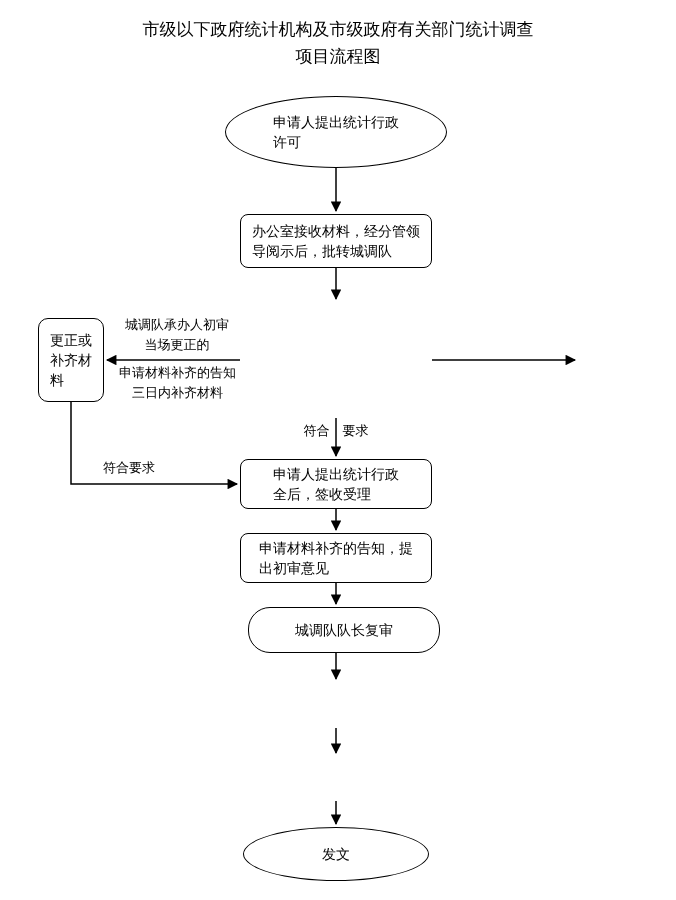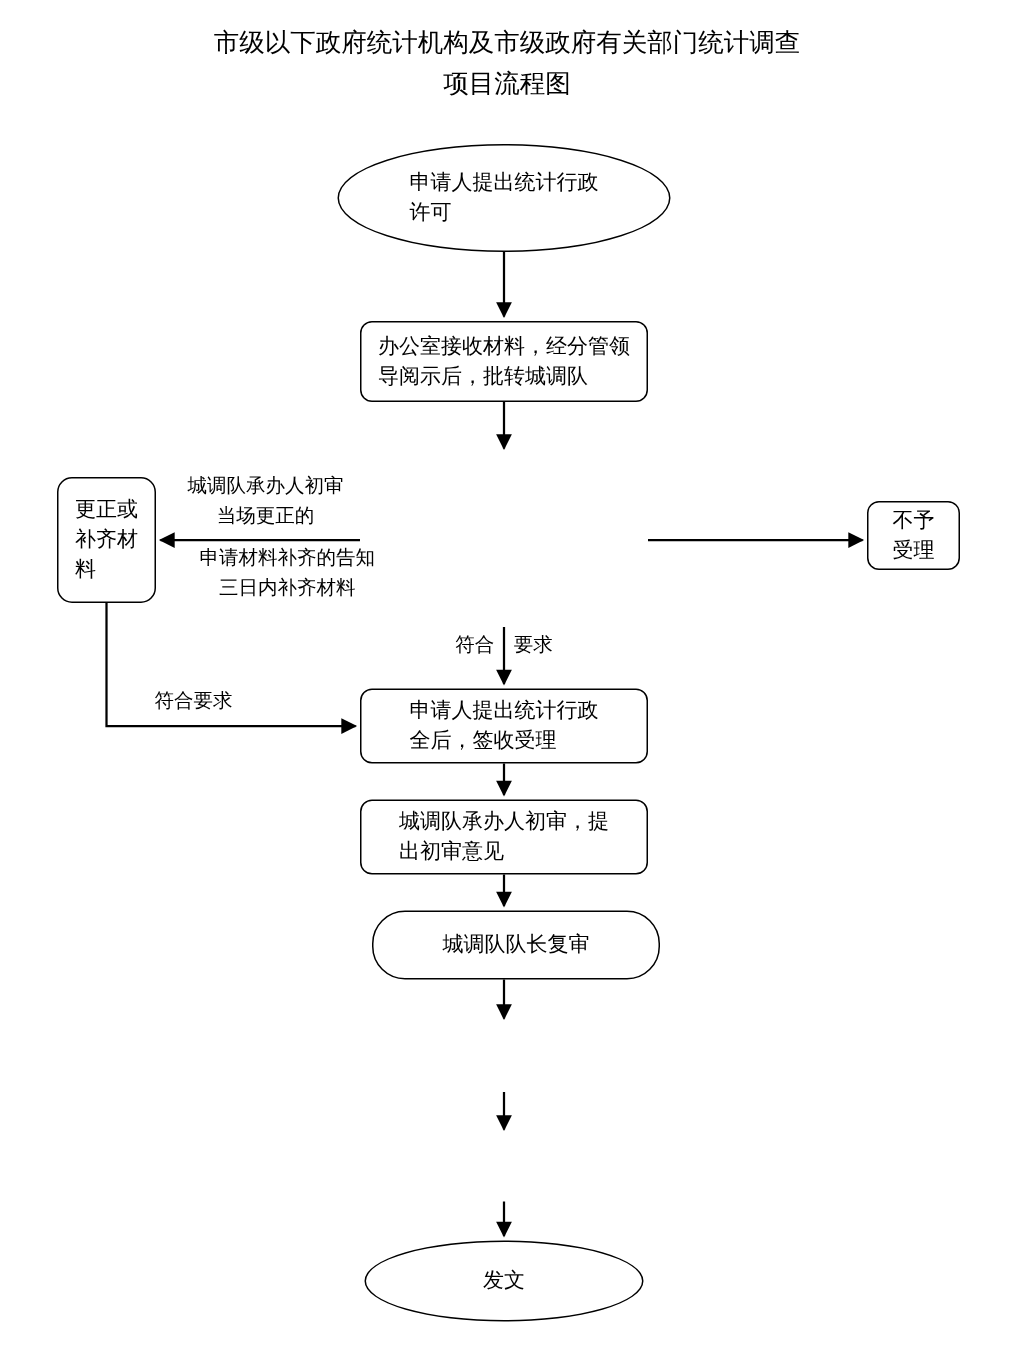--- a/index.html
+++ b/index.html
@@ -45,45 +45,41 @@
     <div class="txt">办公室接收材料，经分管领
 导阅示后，批转城调队</div>
   </div>
 
   <div class="node ellipse" style="left:225px;top:96px;width:222px;height:72px;">
     <div class="txt">申请人提出统计行政
 许可</div>
   </div>
 
 
-  <div class="node rect" style="left:578px;top:334px;width:62px;height:46px;">
-    <div class="txt">不予
-受理</div>
-  </div>
 
   <div class="node rect" style="left:38px;top:318px;width:66px;height:84px;border-radius:10px;">
     <div class="txt">更正或
 补齐材
 料</div>
   </div>
 
   <div class="label" style="left:112px;top:315px;width:130px;">城调队承办人初审
 当场更正的</div>
-  <div class="label" style="left:119px;top:363px;width:145px;">申请材料补齐的告知
+  <div class="label" style="left:105px;top:363px;width:145px;">申请材料补齐的告知
 三日内补齐材料</div>
   <div class="label" style="left:286px;top:421px;width:100px;">符合　要求</div>
   <div class="label" style="left:103px;top:458px;width:80px;text-align:left;">符合要求</div>
 
   <div class="node rect" style="left:240px;top:459px;width:192px;height:50px;">
     <div class="txt">申请人提出统计行政
 全后，签收受理</div>
   </div>
 
   <div class="node rect" style="left:240px;top:533px;width:192px;height:50px;">
-    <div class="txt">城调队承办人初审，提
+    <div class="txt">申请材料补齐的告知，提
 出初审意见</div>
   </div>
 
   <div class="node rect" style="left:248px;top:607px;width:192px;height:46px;border-radius:22px;">
     <div class="txt center">城调队队长复审</div>
   </div>
 
 
 
   <div class="node ellipse" style="left:243px;top:827px;width:186px;height:54px;">

